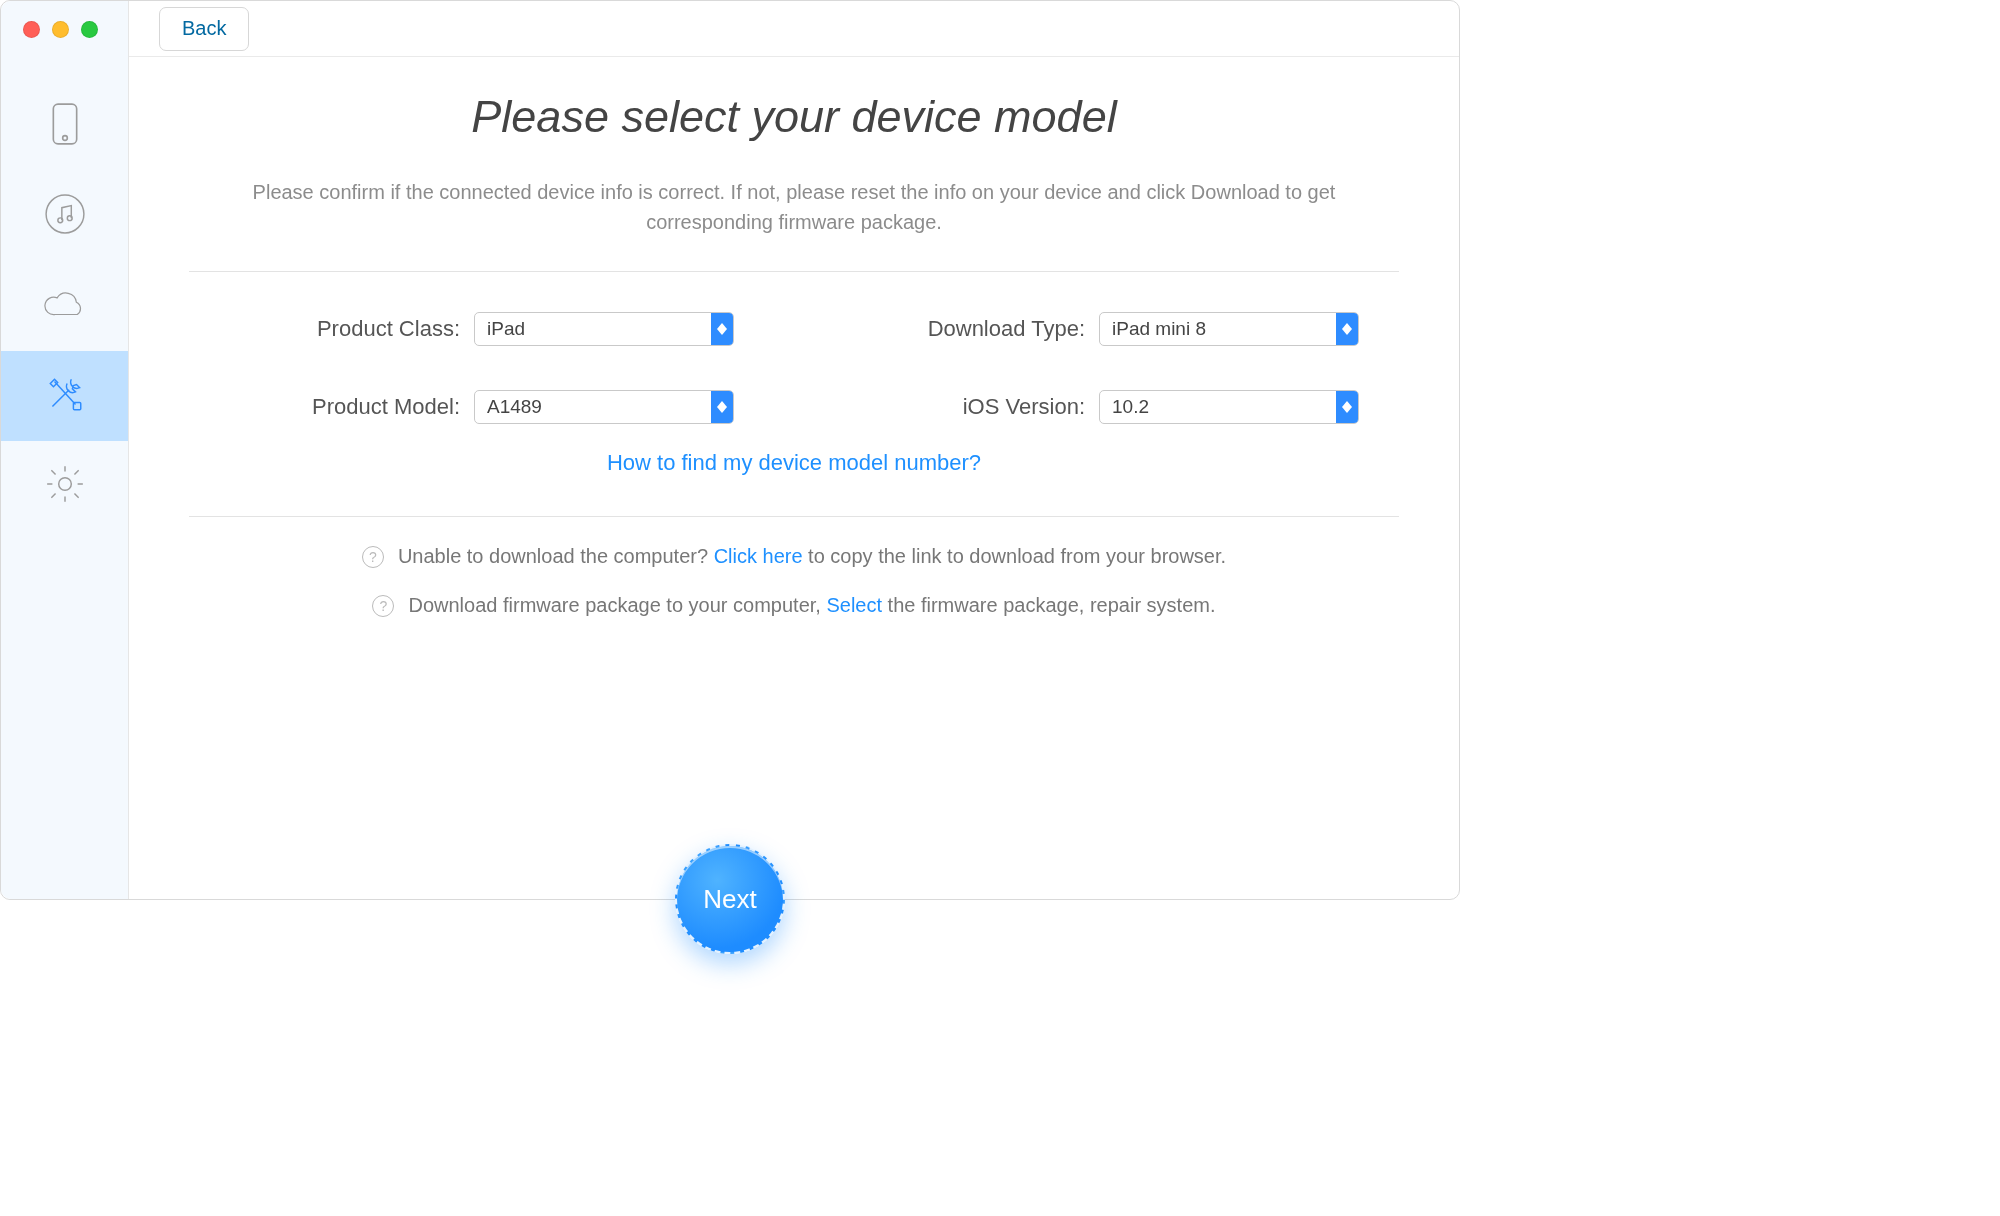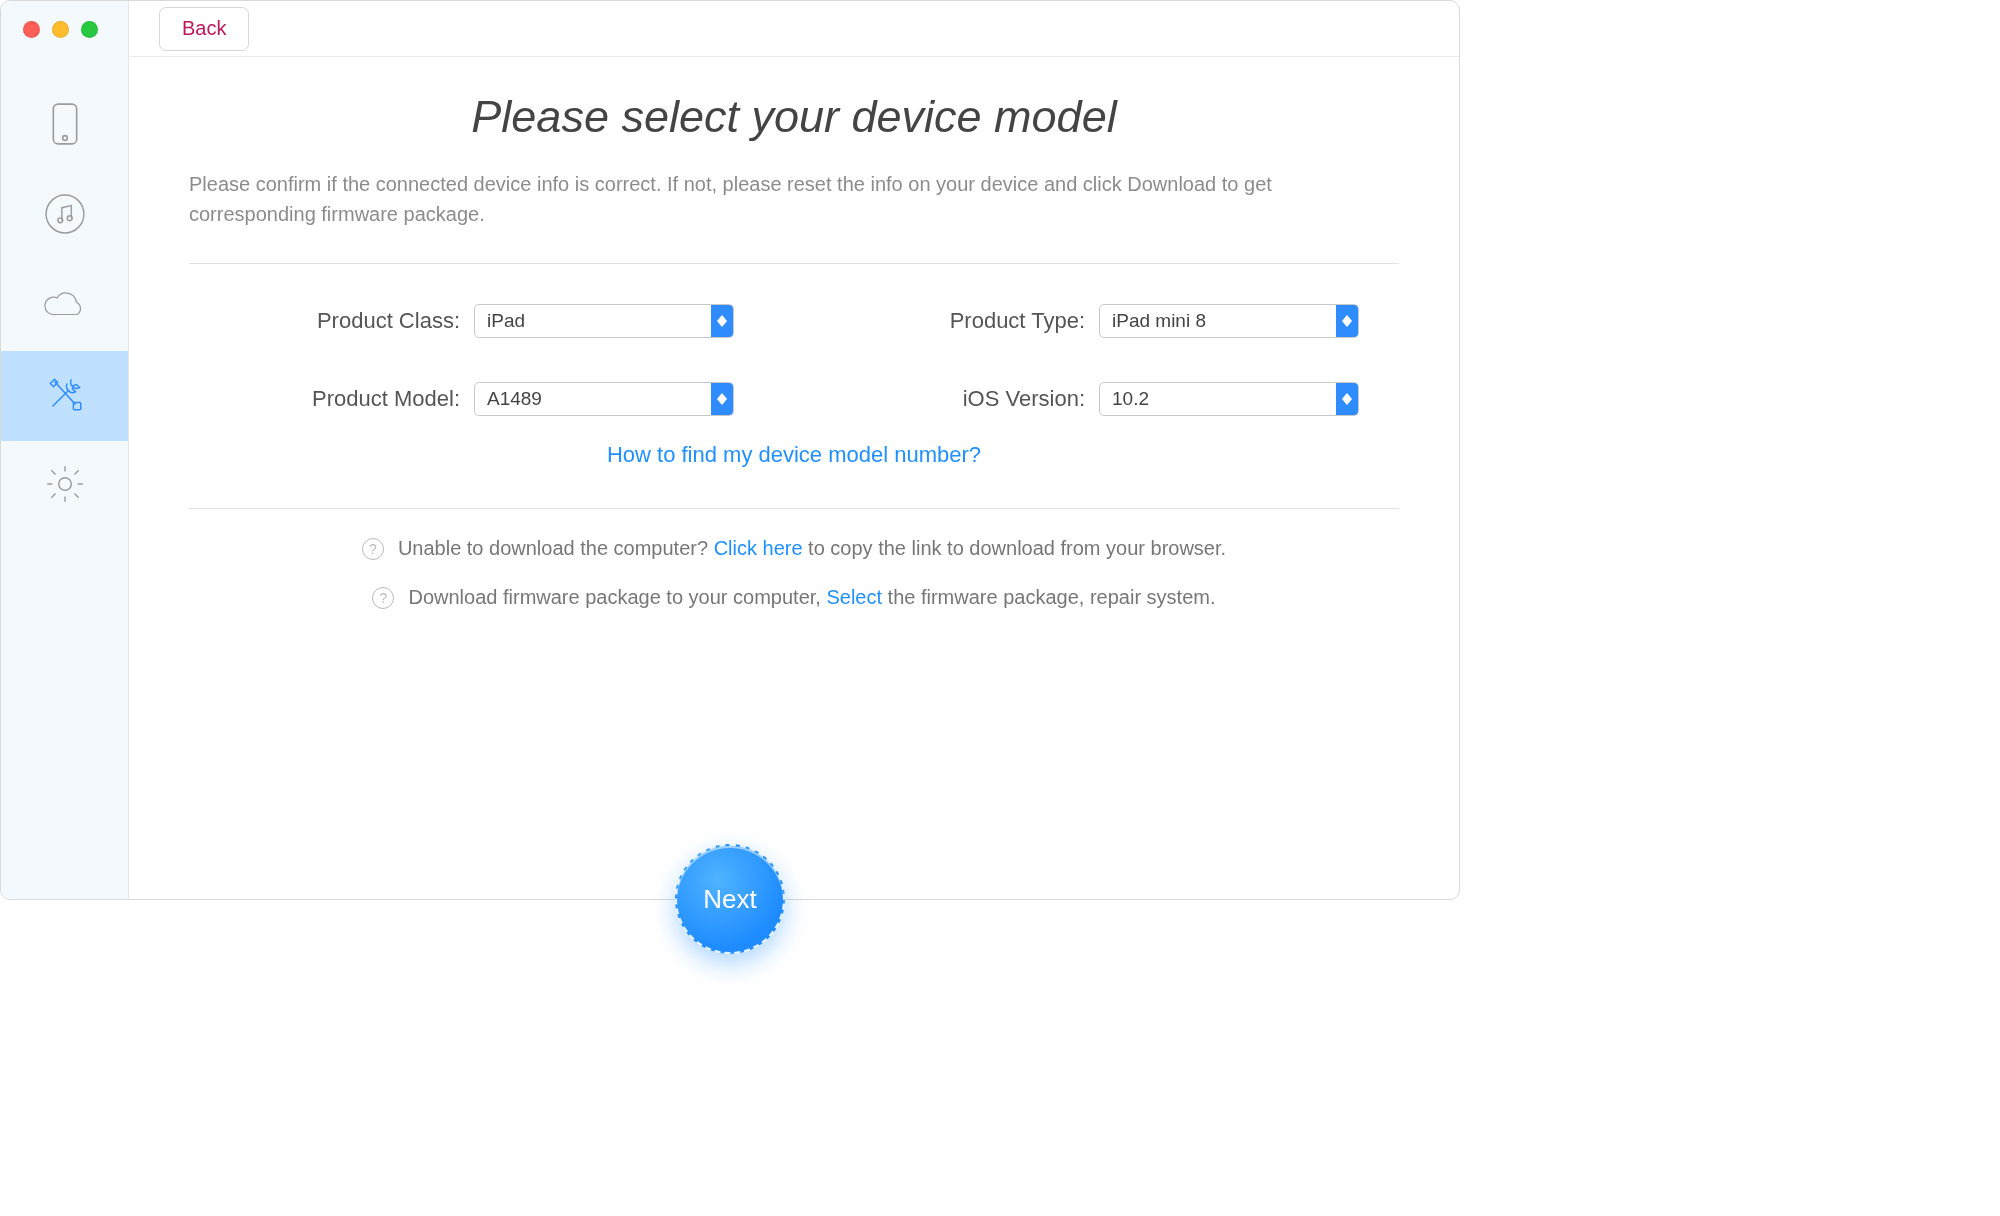--- a/index.html
+++ b/index.html
@@ -69,46 +69,46 @@
     display:flex;
     align-items:center;
     padding-left:30px;
   }
   .back-btn {
     height:44px;
     padding:0 22px;
     border:1px solid #d7d7d7;
     border-radius:7px;
     background:#ffffff;
-    color:#be185d;
+    color:#0369a1;
     font-size:20px;
     font-weight:300;
     cursor:pointer;
   }
 
   
   .main {
     position:absolute;
     top:56px; left:128px; right:0; bottom:0;
     padding: 30px 60px 0 60px;
   }
   h1.title {
     text-align:center;
     font-size:45px;
     font-weight:200;
     color:#444;
     margin-top:4px;
     font-style:italic;
   }
   .subtitle {
-    text-align:left;
+    text-align:center;
     font-size:20px;
     color:#8c8c8c;
     font-weight:300;
-    margin-top:26px;
+    margin-top:34px;
     line-height:1.5;
   }
   hr.sep {
     border:none;
     border-top:1px solid #e3e3e3;
     margin:34px 0 40px 0;
   }
   hr.sep2 {
     border:none;
     border-top:1px solid #e3e3e3;
@@ -304,21 +304,21 @@
                 <path d="M0 6 L5 0 L10 6 Z"></path>
               </svg>
             <svg viewBox="0 0 10 6">
                 <path d="M0 0 L5 6 L10 0 Z"></path>
               </svg>
           </div>
         </div>
       </div>
 
       <div class="field">
-        <label>Product Type:</label>
+        <label>Download Type:</label>
         <div class="select-wrap">
           <div class="box">iPad mini 8</div>
           <div class="arrows">
             <svg viewBox="0 0 10 6">
                 <path d="M0 6 L5 0 L10 6 Z"></path>
               </svg>
             <svg viewBox="0 0 10 6">
                 <path d="M0 0 L5 6 L10 0 Z"></path>
               </svg>
           </div>

